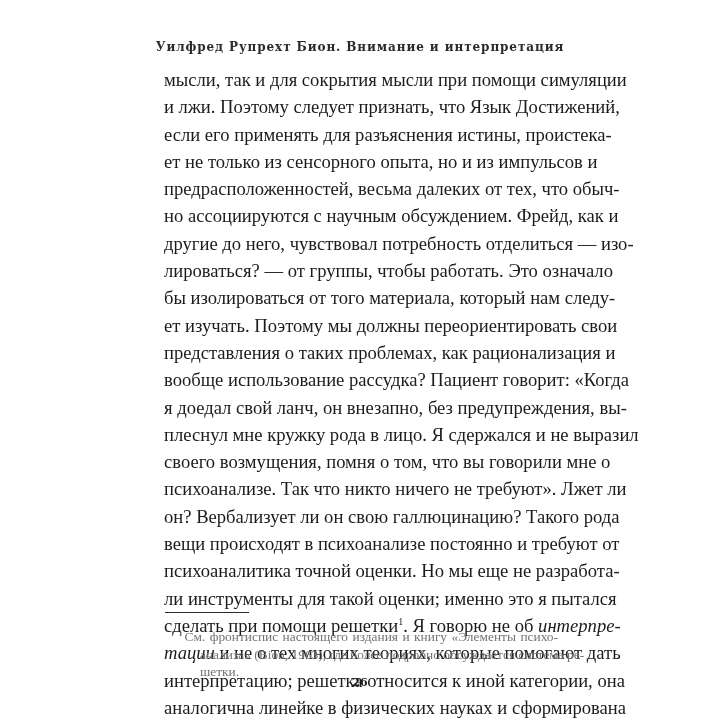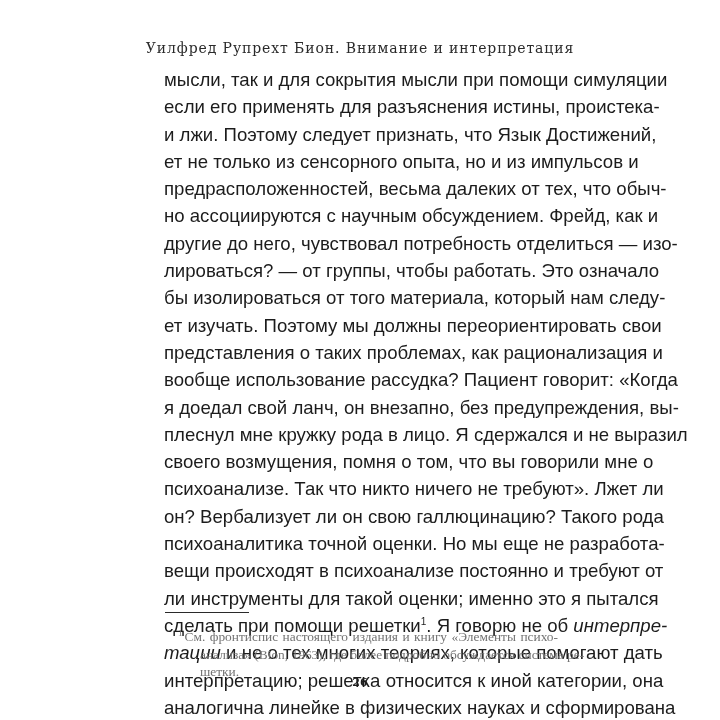--- a/index.html
+++ b/index.html
@@ -20,31 +20,31 @@
       width: 720px; height: 720px;
       background: #ffffff;
     }
     .running-head {
       position: absolute;
       top: 40px;
       left: 0;
       width: 720px;
       text-align: center;
       font-family: "DejaVu Serif", serif;
-      font-weight: normal;
-      font-size: 14px;
+      font-weight: bold;
+      font-size: 12px;
       letter-spacing: 0.9px;
       color: #2a2a2a;
     }
     .body-text {
       position: absolute;
       top: 66px;
       left: 164px;
       width: 394px;
-      font-family: Liberation Sans, sans-serif;
+      font-family: Liberation Serif, serif;
       font-size: 18.6px;
       line-height: 27.3px;
       color: #1c1c1c;
     }
     .line {
       display: block;
       white-space: nowrap;
       text-align: justify;
       text-align-last: justify;
       height: 27.3px;
@@ -101,38 +101,38 @@
   </style>
 </head>
 <body>
 
 <div class="page">
 
   <div class="running-head">Уилфред Рупрехт Бион. Внимание и интерпретация</div>
 
   <div class="body-text">
     <span class="line">мысли, так и для сокрытия мысли при помощи симуляции</span>
+    <span class="line">и лжи. Поэтому следует признать, что Язык Достижений,</span>
     <span class="line">если его применять для разъяснения истины, проистека-</span>
-    <span class="line">и лжи. Поэтому следует признать, что Язык Достижений,</span>
     <span class="line">ет не только из сенсорного опыта, но и из импульсов и</span>
     <span class="line">предрасположенностей, весьма далеких от тех, что обыч-</span>
     <span class="line">но ассоциируются с научным обсуждением. Фрейд, как и</span>
     <span class="line">другие до него, чувствовал потребность отделиться — изо-</span>
     <span class="line">лироваться? — от группы, чтобы работать. Это означало</span>
     <span class="line">бы изолироваться от того материала, который нам следу-</span>
     <span class="line">ет изучать. Поэтому мы должны переориентировать свои</span>
     <span class="line">представления о таких проблемах, как рационализация и</span>
     <span class="line">вообще использование рассудка? Пациент говорит: «Когда</span>
     <span class="line">я доедал свой ланч, он внезапно, без предупреждения, вы-</span>
     <span class="line">плеснул мне кружку рода в лицо. Я сдержался и не выразил</span>
     <span class="line">своего возмущения, помня о том, что вы говорили мне о</span>
     <span class="line">психоанализе. Так что никто ничего не требуют». Лжет ли</span>
     <span class="line">он? Вербализует ли он свою галлюцинацию? Такого рода</span>
+    <span class="line">вещи происходят в психоанализе постоянно и требуют от</span>
     <span class="line">психоаналитика точной оценки. Но мы еще не разработа-</span>
-    <span class="line">вещи происходят в психоанализе постоянно и требуют от</span>
     <span class="line">ли инструменты для такой оценки; именно это я пытался</span>
     <span class="line"><span>сделать при помощи решетки</span><sup>1</sup><span>. Я говорю не об </span><i>интерпре-</i></span>
     <span class="line"><i>тации</i><span> и не о тех многих теориях, которые помогают дать</span></span>
     <span class="line">интерпретацию; решетка относится к иной категории, она</span>
     <span class="line">аналогична линейке в физических науках и сформирована</span>
 
   </div>
 
   <div class="footnote-rule"></div>
 

